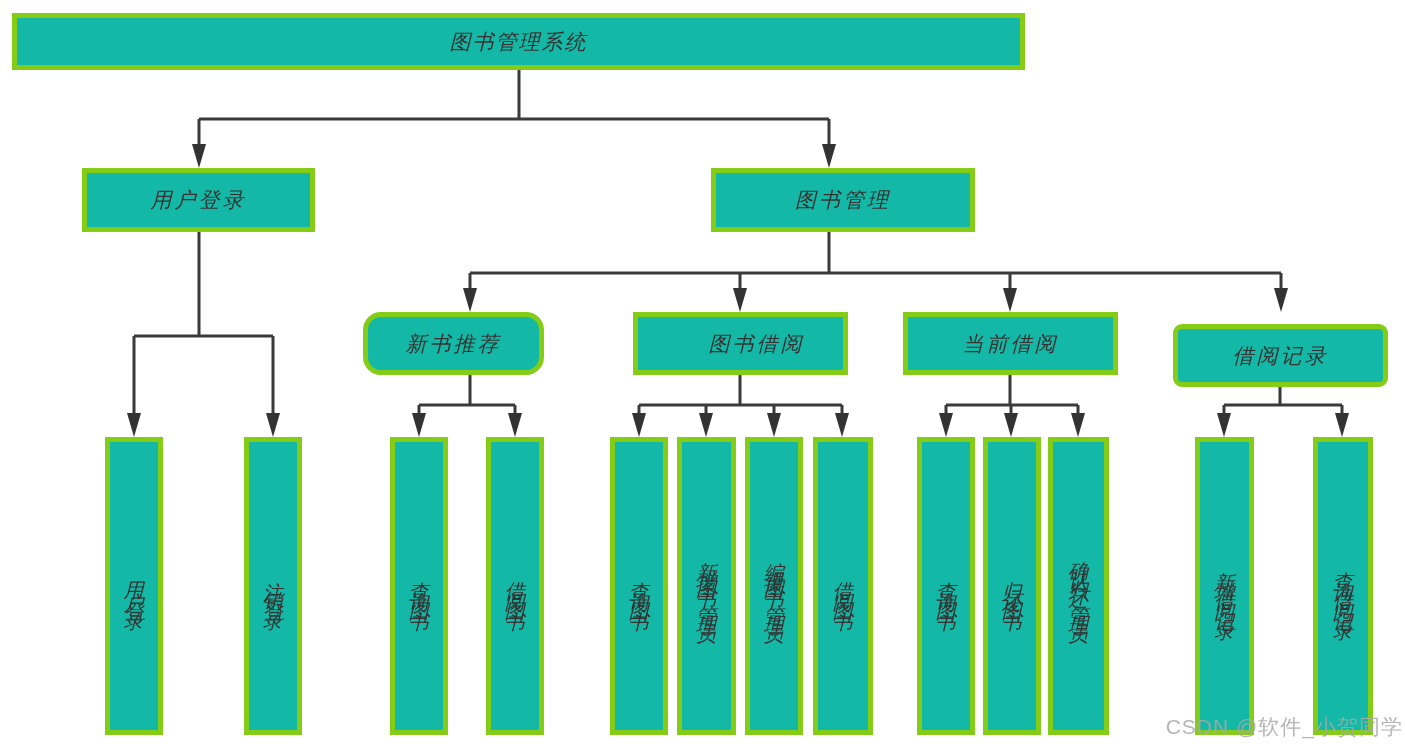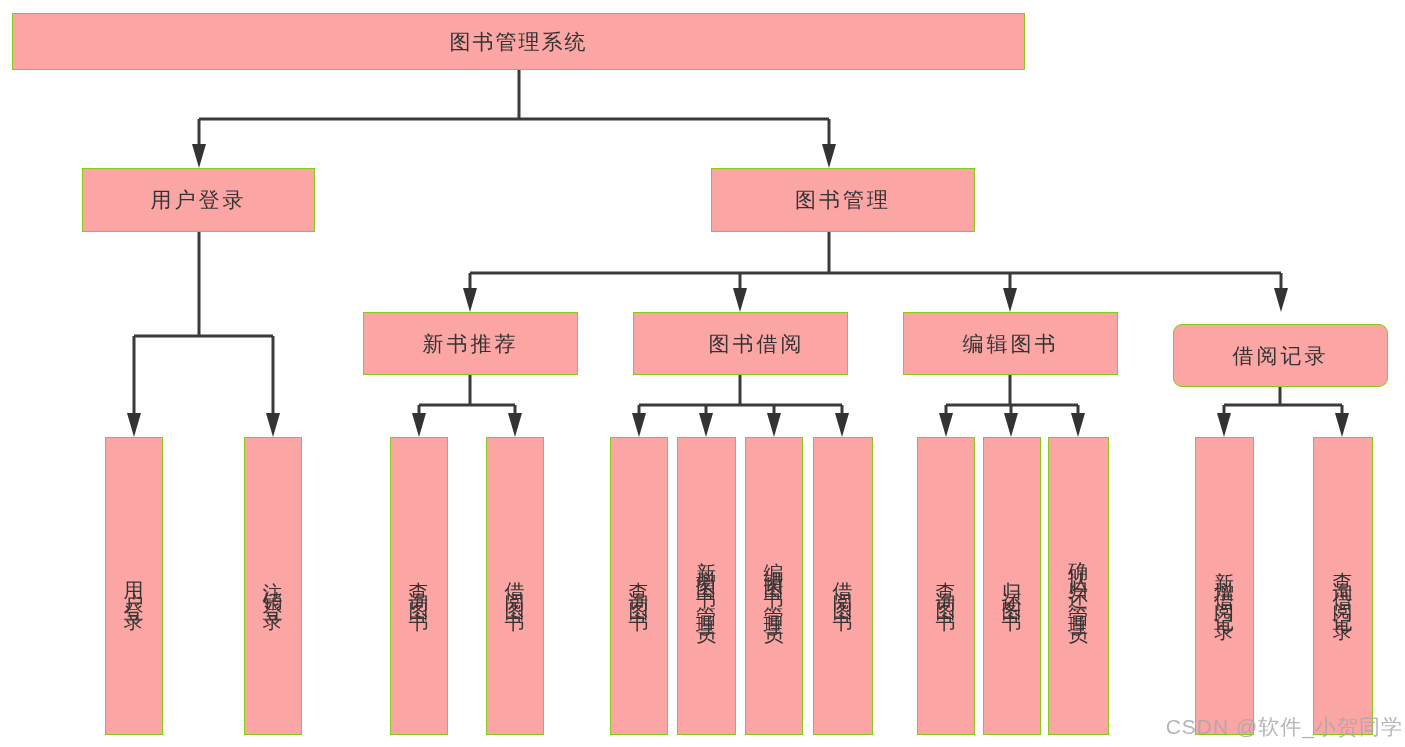--- a/index.html
+++ b/index.html
@@ -16,27 +16,28 @@
     position: absolute;
     left: 0; top: 0;
     width: 1405px; height: 747px;
     z-index: 1;
   }
   #connectors path { stroke: #3a3a3a; stroke-width: 3; fill: none; }
   #connectors polygon { fill: #333333; stroke: none; }
   .box {
     position: absolute;
     box-sizing: border-box;
-    background: #fca5a5;
-    border: 1px solid #84cc16;
+    background: #14b8a6;
+    border: 5px solid #84cc16;
     color: #333333;
     display: flex;
     align-items: center;
     justify-content: center;
     z-index: 2;
+    font-style: italic;
   }
   .h-box {
     font-size: 21px;
     letter-spacing: 3px;
     white-space: nowrap;
   }
   .root-box { font-size: 21px; letter-spacing: 2px; }
   .v-box {
     writing-mode: vertical-rl;
     text-orientation: mixed;
@@ -102,23 +103,23 @@
       <polygon points="1217,413 1231,413 1224,437"></polygon>
       <polygon points="1335,413 1349,413 1342,437"></polygon>
     </g>
   </svg>
 
   <div class="box h-box root-box" style="left:12px; top:13px; width:1013px; height:57px;">图书管理系统</div>
 
   <div class="box h-box" style="left:82px; top:168px; width:233px; height:64px;">用户登录</div>
   <div class="box h-box" style="left:711px; top:168px; width:264px; height:64px;">图书管理</div>
 
-  <div class="box h-box" style="left:363px; top:312px; width:215px; height:63px;">新书推荐</div>
+  <div class="box h-box" style="left:363px; top:312px; width:181px; height:63px;border-radius:18px;">新书推荐</div>
   <div class="box h-box" style="left:633px; top:312px; width:215px; height:63px;padding-left:32px;">图书借阅</div>
-  <div class="box h-box" style="left:903px; top:312px; width:215px; height:63px;">编辑图书</div>
+  <div class="box h-box" style="left:903px; top:312px; width:215px; height:63px;">当前借阅</div>
   <div class="box h-box" style="left:1173px; top:324px; width:215px; height:63px;border-radius:9px;">借阅记录</div>
 
   <div class="box v-box" style="left:105px; top:437px; width:58px; height:298px;">用户登录</div>
   <div class="box v-box" style="left:244px; top:437px; width:58px; height:298px;">注销登录</div>
 
   <div class="box v-box" style="left:390px; top:437px; width:58px; height:298px;">查询图书</div>
   <div class="box v-box" style="left:486px; top:437px; width:58px; height:298px;">借阅图书</div>
 
   <div class="box v-box" style="left:610px; top:437px; width:58px; height:298px;">查询图书</div>
   <div class="box v-box long" style="left:677px; top:437px; width:59px; height:298px;">新增图书（管理员）</div>

